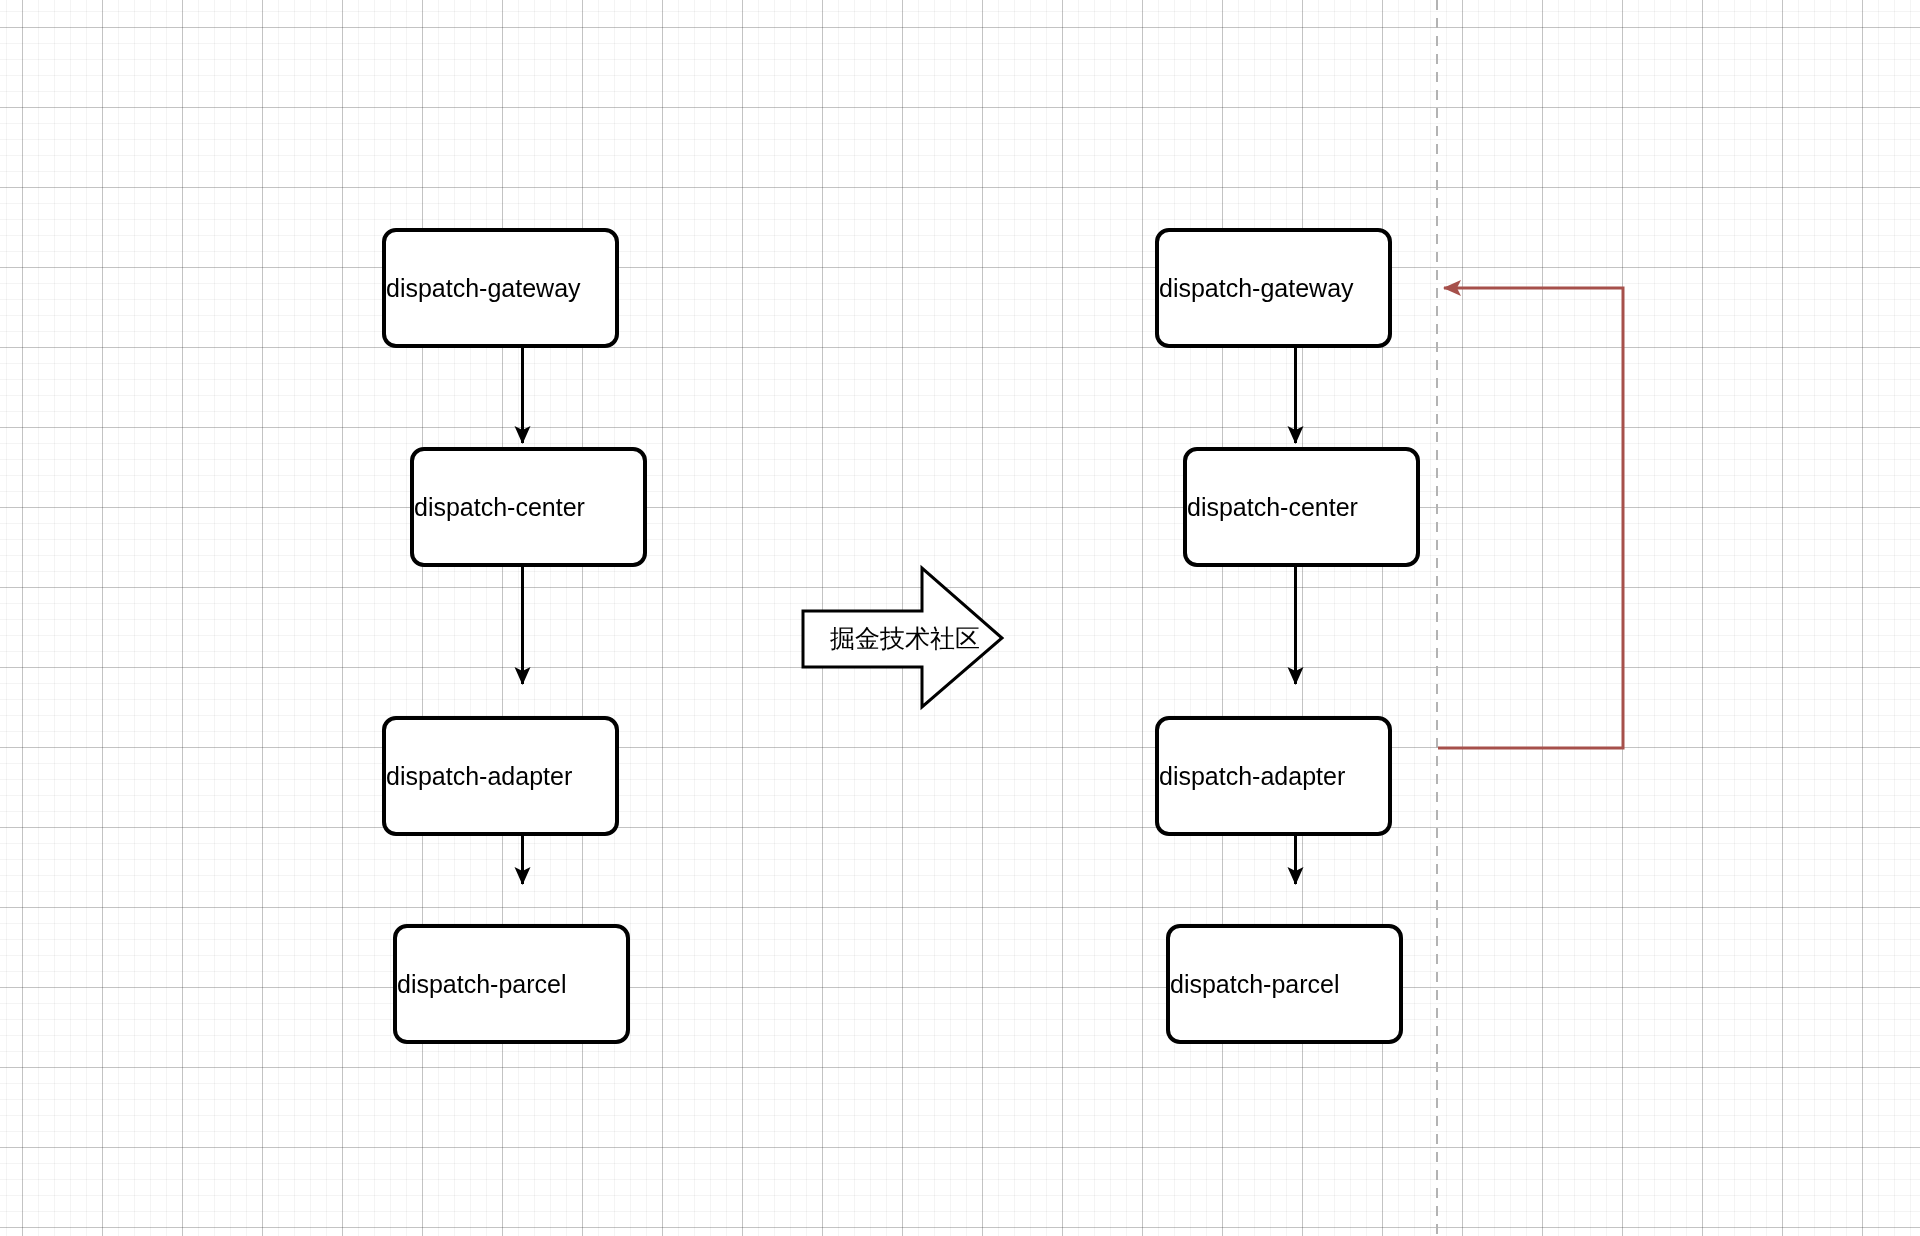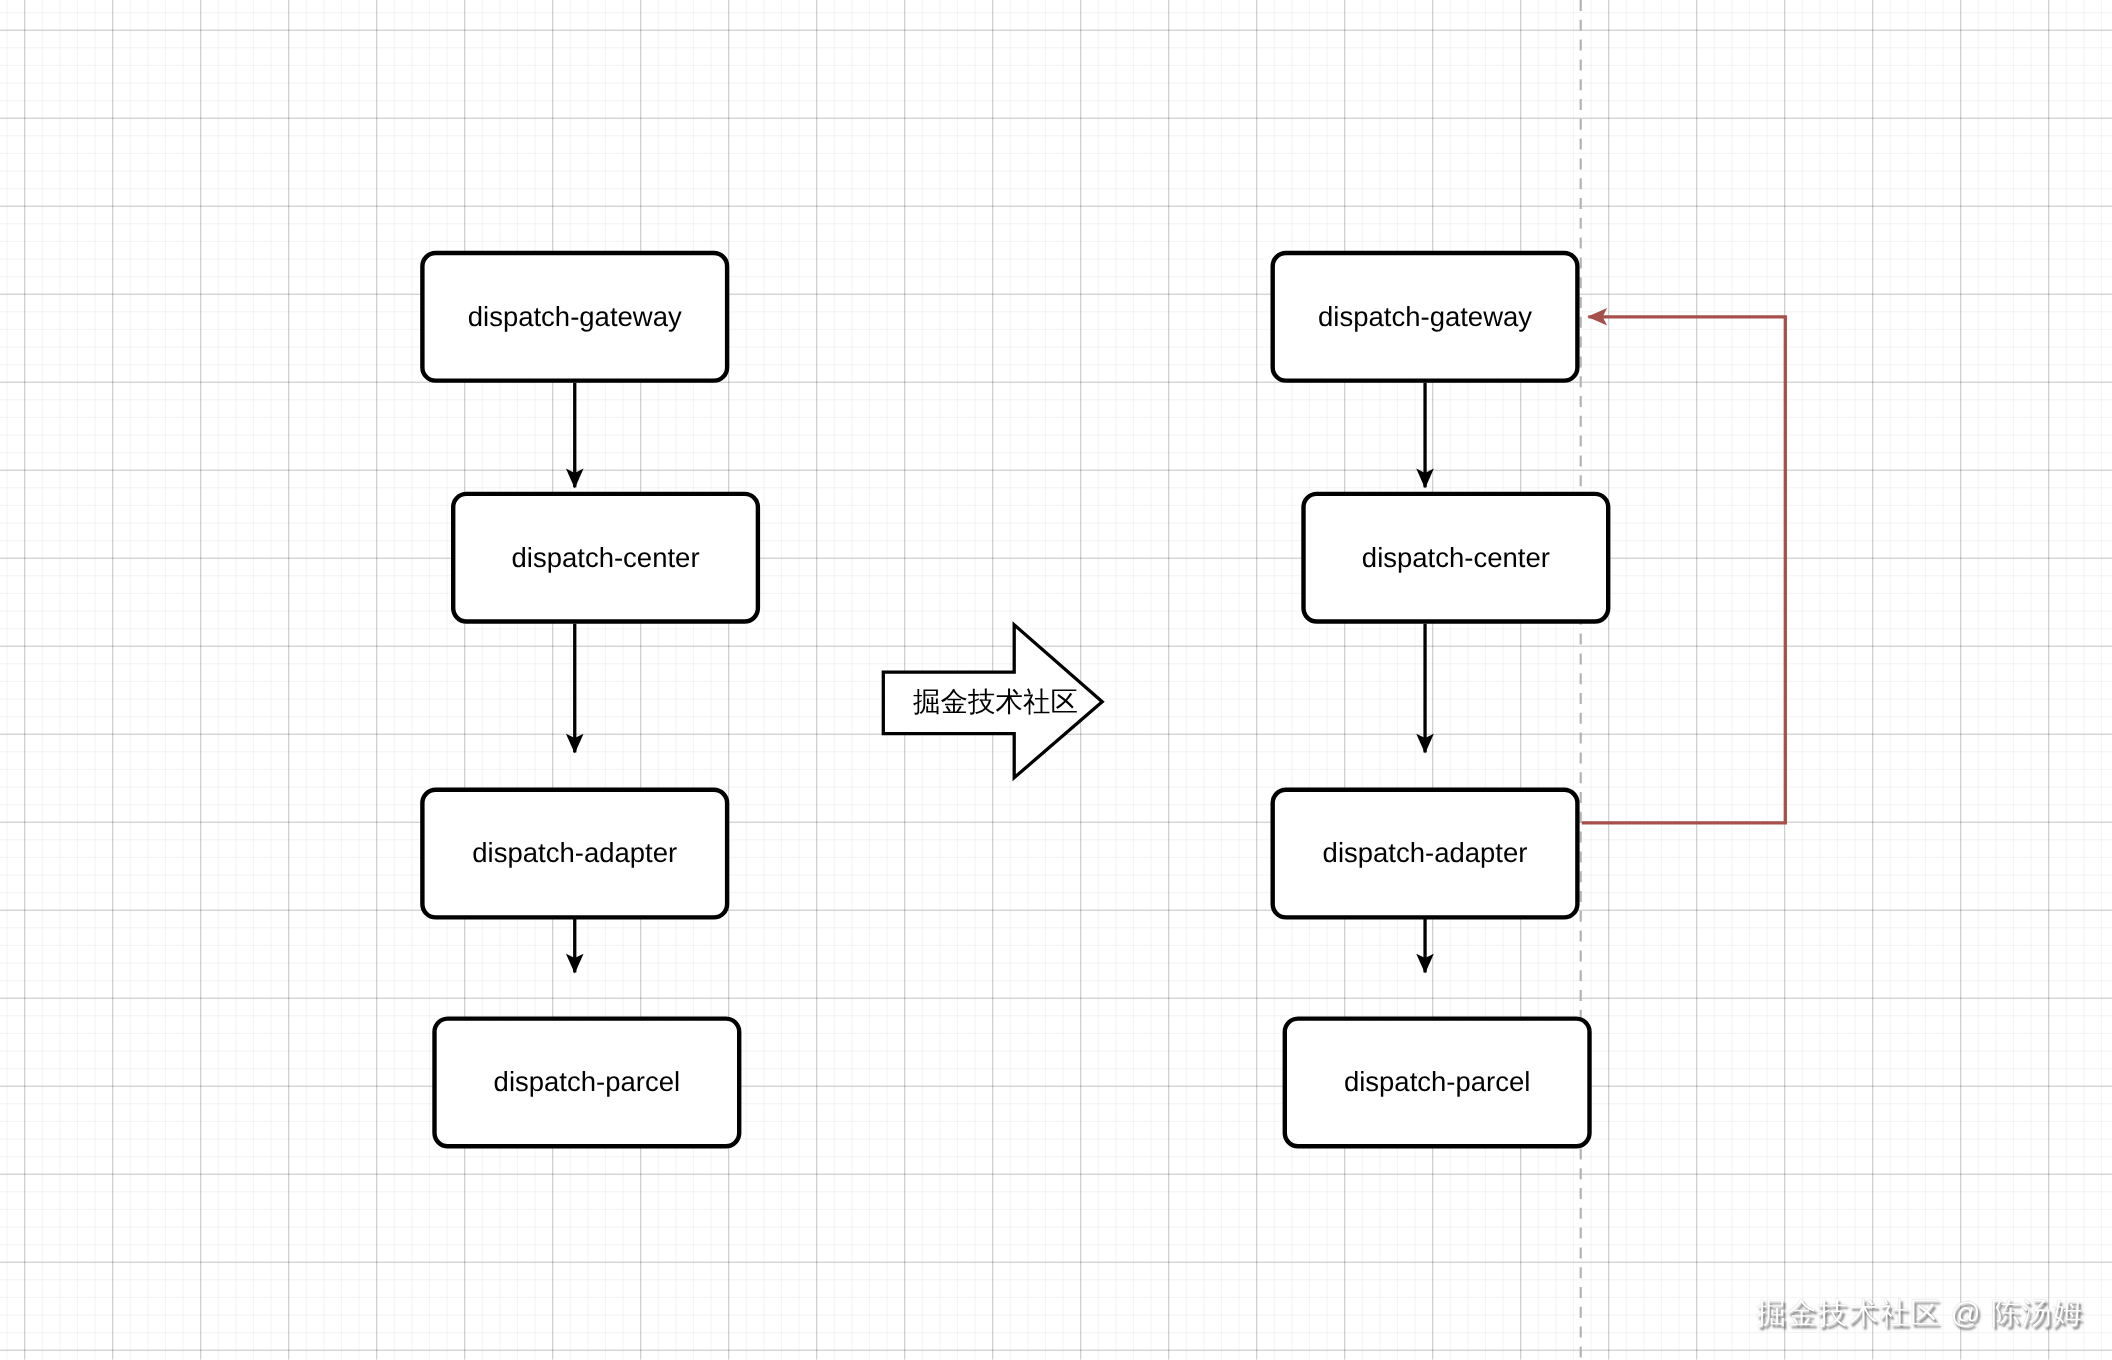--- a/index.html
+++ b/index.html
@@ -24,29 +24,29 @@
     background-position: 6px 0, 0 11px, 22px 0, 0 27px;
   }
   svg.overlay {
     position: absolute;
     left: 0; top: 0;
     width: 1920px;
     height: 1236px;
   }
   .node {
     position: absolute;
-    width: 281px;
+    width: 237px;
     height: 120px;
     box-sizing: border-box;
     background: #ffffff;
     border: 4px solid #000000;
     border-radius: 14px;
     display: flex;
     align-items: center;
-    justify-content: center;
+    justify-content: flex-start;
     font-size: 25px;
     color: #000000;
     white-space: nowrap;
   }
   .col-before { left: 382px; }
   .col-after  { left: 1155px; }
   .row-1 { top: 228px; }
   .row-2 { top: 447px; margin-left: 28px; }
   .row-3 { top: 716px; }
   .row-4 { top: 924px; margin-left: 11px; }
@@ -124,15 +124,14 @@
   </div>
   <div class="node col-after row-3">
     <span>dispatch-adapter</span>
   </div>
   <div class="node col-after row-4">
     <span>dispatch-parcel</span>
   </div>
 
   <div class="transition-label">掘金技术社区</div>
 
-  <div class="watermark">掘金技术社区 @ 陈汤姆</div>
 
 </div>
 
 </body></html>

